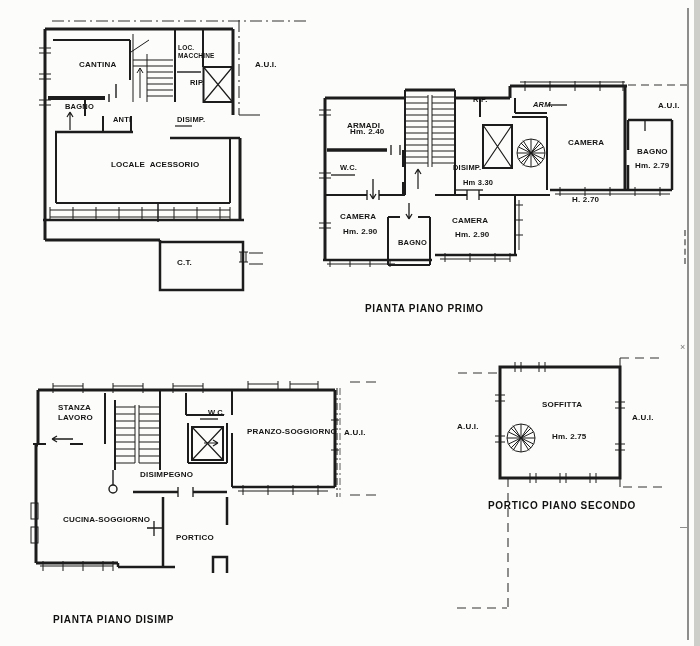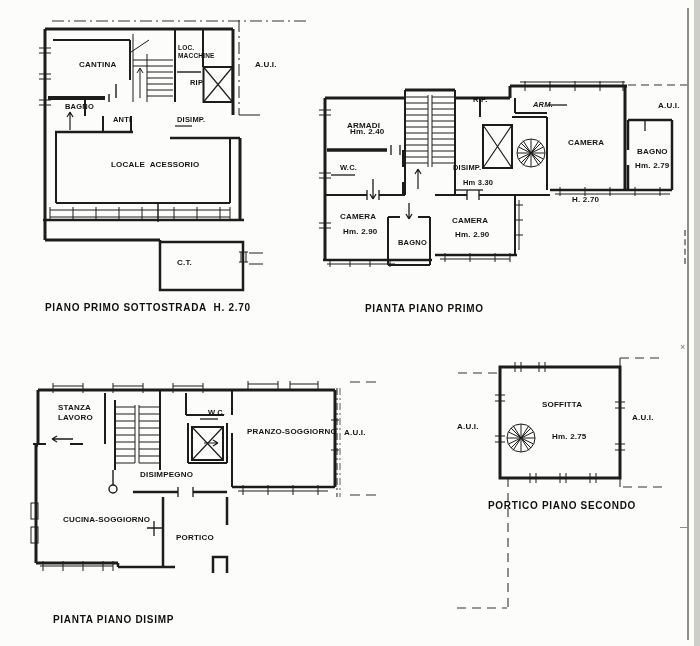--- a/index.html
+++ b/index.html
@@ -109,21 +109,20 @@
   <span class="lbl" style="left:32px;top:46px;margin-left:12px;">CANTINA</span>
   <span class="lbl xs" style="left:22px;top:88px;">BAGNO</span>
   <span class="lbl xs" style="left:70px;top:101px;">ANTI</span>
   <span class="lbl sm" style="left:143px;top:30px;">LOC.</span>
   <span class="lbl sm" style="left:143px;top:38px;">MACCHINE</span>
   <span class="lbl xs" style="left:147px;top:64px;">RIP.</span>
   <span class="lbl xs" style="left:134px;top:101px;">DISIMP.</span>
   <span class="lbl" style="left:220px;top:46px;">A.U.I.</span>
   <span class="lbl" style="left:52px;top:146px;padding-left:24px;">LOCALE  ACESSORIO</span>
   <span class="lbl" style="left:142px;top:244px;">C.T.</span>
-  <span class="caption" style="left:10px;top:288px;">PIANO PRIMO SOTTOSTRADA  H. 2.70</span>
 </div>
 
 <div class="plan" id="plan-b" style="left:315px;top:55px;width:382px;height:268px;">
   <svg width="382" height="268" viewBox="0 0 382 268">
     <g stroke="#1c1c1c" fill="none">
       <g stroke="#333" stroke-width="1.1" stroke-dasharray="8 5">
         <path d="M313 30 H376"></path>
       </g>
 
       <g stroke-width="3">

